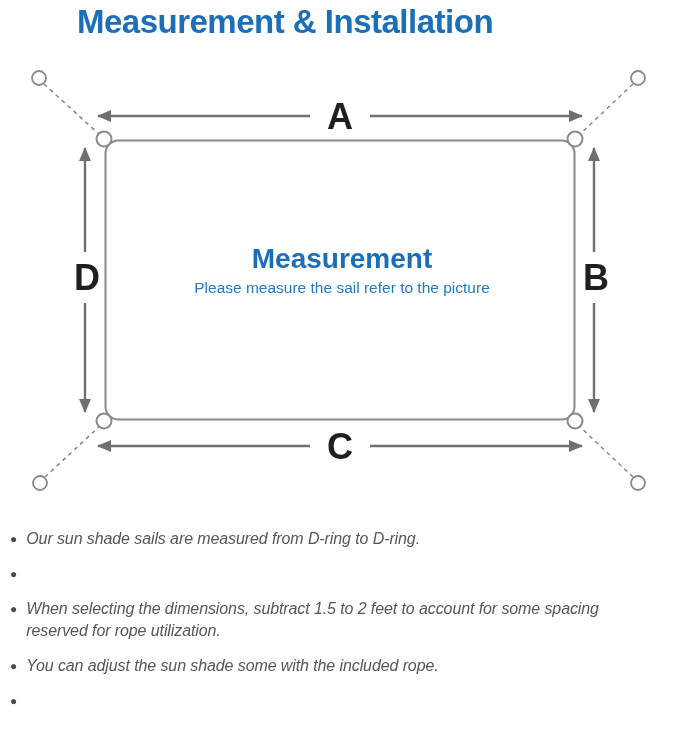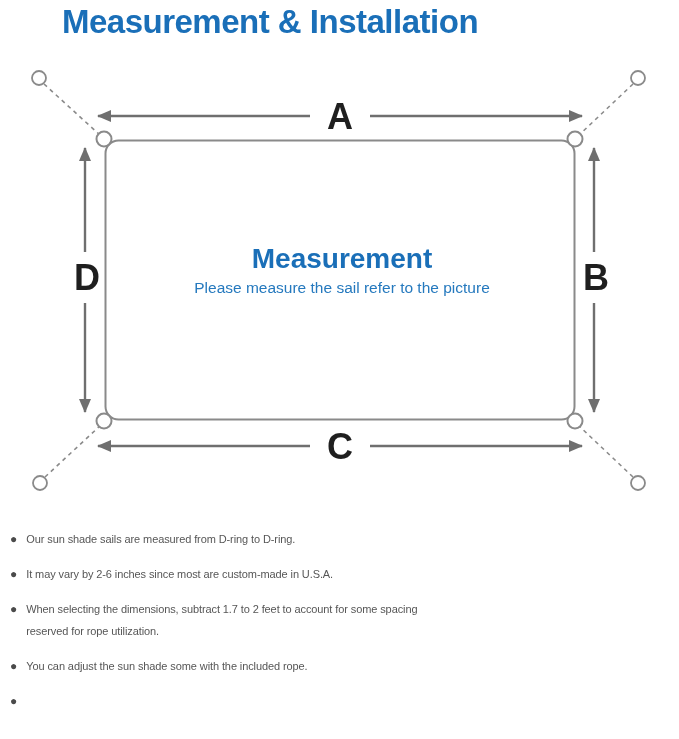--- a/index.html
+++ b/index.html
@@ -6,21 +6,21 @@
   #stage {
     position: relative;
     width: 679px;
     height: 739px;
     background: var(--page_bg, #fff);
     font-family: "Liberation Sans", "DejaVu Sans", sans-serif;
     overflow: hidden;
   }
   .page-title {
     position: absolute;
-    top: 0px; left: 0; width: 540px;
+    top: 0px; left: 15px; width: 540px;
     text-align: center;
     font-size: 33px;
     font-weight: bold;
     letter-spacing: -0.5px;
     color: var(--title_blue, #1a6fb8);
     line-height: 44px;
     margin: 0;
   }
   .diagram-svg { position: absolute; top: 0; left: 0; }
 
@@ -55,25 +55,26 @@
   }
   .note-item { display: flex; align-items: flex-start; }
   .note-bullet {
     flex: 0 0 auto;
     font-size: 12px;
     line-height: 22px;
     color: var(--bullet_gray, #4a4a4a);
     margin-right: 9px;
   }
   .note-text {
-    font-size: 11px;
+    font-size: 16px;
     line-height: 22px;
     color: var(--text_gray, #565656);
     white-space: pre-line;
     letter-spacing: -0.1px;
+    font-style: italic;
   }
 </style>
 </head>
 <body>
 
 <div id="stage">
 
   <h1 class="page-title">Measurement &amp; Installation</h1>
 
   <svg class="diagram-svg" width="679" height="515" viewBox="0 0 679 515">
@@ -120,25 +121,24 @@
     <text class="center-sub" x="342" y="293" text-anchor="middle">Please measure the sail refer to the picture</text>
   </svg>
 
   <ul class="notes">
       <li class="note-item">
         <span class="note-bullet">●</span>
         <span class="note-text">Our sun shade sails are measured from D-ring to D-ring.</span>
       </li>
       <li class="note-item">
         <span class="note-bullet">●</span>
-        <span class="note-text">It may vary by 2-6 inches since most are custom-made in U.S.A.</span>
       </li>
       <li class="note-item">
         <span class="note-bullet">●</span>
-        <span class="note-text">When selecting the dimensions, subtract 1.7 to 2 feet to account for some spacing
+        <span class="note-text">When selecting the dimensions, subtract 1.5 to 2 feet to account for some spacing
 reserved for rope utilization.</span>
       </li>
       <li class="note-item">
         <span class="note-bullet">●</span>
         <span class="note-text">You can adjust the sun shade some with the included rope.</span>
       </li>
       <li class="note-item">
         <span class="note-bullet">●</span>
       </li>
     </ul>

